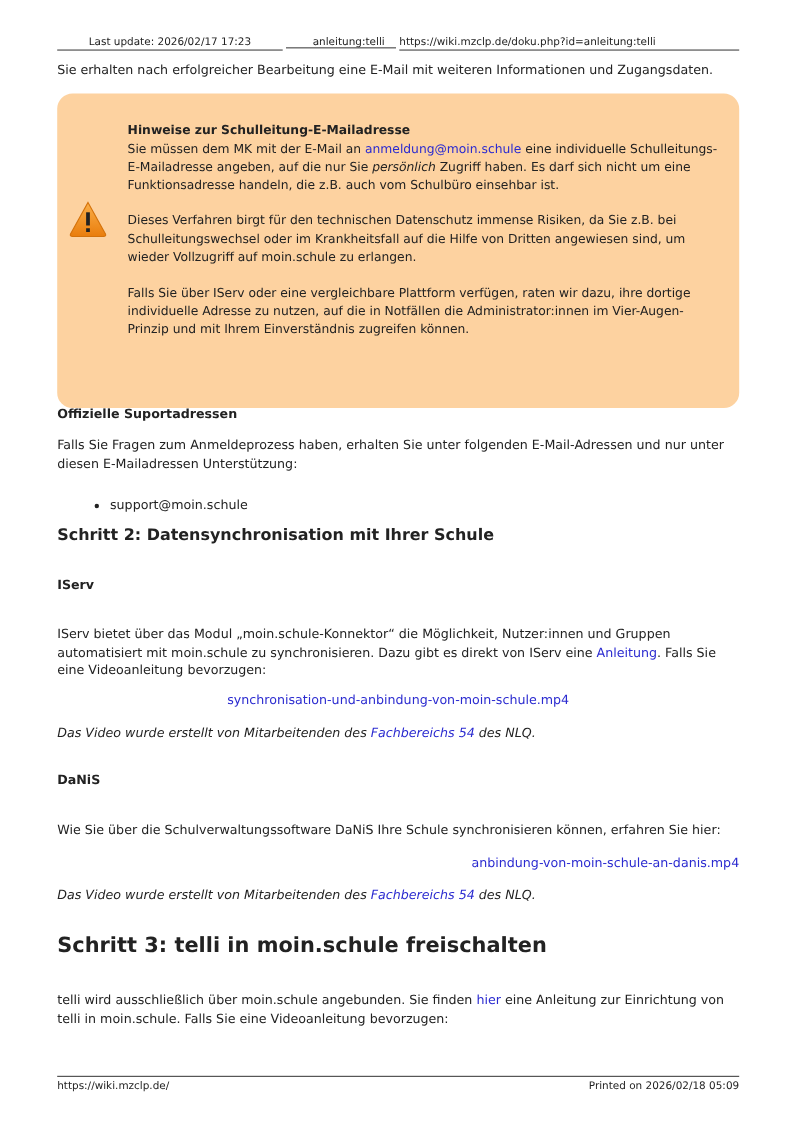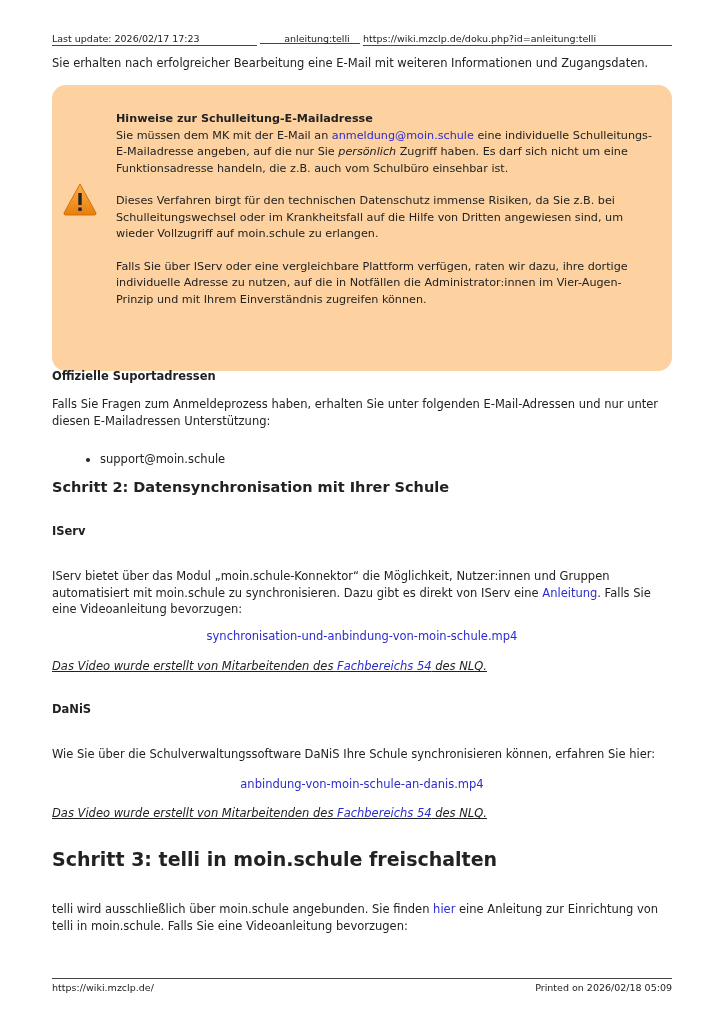--- a/index.html
+++ b/index.html
@@ -5,40 +5,40 @@
   html, body { margin: 0; padding: 0; background: #ffffff; }
   body {
     width: 724px; height: 1024px; position: relative; overflow: hidden;
     font-family: "DejaVu Sans", sans-serif; color: #222222;
   }
   .page-header {
     position: absolute; left: 52px; top: 33px; width: 620px; height: 13px;
     font-size: 9.5px; color: #222;
   }
   .page-header .cell { position: absolute; top: 0; border-bottom: 1px solid #444; padding-bottom: 1px; height: 11px; }
-  .ph-left { left: 0; width: 205px; }
+  .ph-left { left: 0; width: 205px; text-align: center; }
   .ph-mid { left: 208px; width: 100px; text-align: center; padding-left: 14px; box-sizing: border-box; }
   .ph-right { left: 311px; width: 309px; text-align: left; }
   p { margin: 0; }
   a, .link { color: #2b2bd0; text-decoration: none; }
   .intro { position: absolute; left: 52px; top: 56px; width: 620px; font-size: 11.5px; }
   .warn-box {
     position: absolute; left: 52px; top: 85px; width: 620px; height: 286px;
     background: #fdd2a0; border-radius: 14px;
   }
   .warn-icon { position: absolute; left: 10px; top: 97px; width: 36px; height: 34px; }
   .warn-text { position: absolute; left: 64px; top: 26px; width: 540px; font-size: 11.2px; line-height: 16.5px; color: #222; }
   .warn-title { font-weight: bold; }
   .warn-text p + p { margin-top: 16px; }
   .h4 { position: absolute; left: 52px; font-weight: bold; font-size: 11.5px; }
   .h3 { position: absolute; left: 52px; font-weight: bold; font-size: 14.5px; }
   .h2 { position: absolute; left: 52px; font-weight: bold; font-size: 19px; }
   .para { position: absolute; left: 52px; width: 620px; font-size: 11.5px; line-height: 16.5px; }
   .center { text-align: center; }
-  .italic { font-style: italic; text-decoration: underline; }
+  .italic { font-style: italic; }
   ul.support { position: absolute; left: 52px; top: 440px; margin: 12px; padding-left: 36px; font-size: 11.5px; }
   ul.support li { list-style: disc; }
   .page-footer {
     position: absolute; left: 52px; top: 978px; width: 620px; border-top: 1px solid #444;
     font-size: 9.5px; padding-top: 3px;
   }
   .pf-left { position: absolute; left: 0; top: 3px; text-align: center; }
   .pf-right { position: absolute; right: 0; top: 3px; }
 </style>
 </head>
@@ -87,21 +87,21 @@
 </p>
 <p class="para center" style="top:628px;">
   <a href="#">synchronisation-und-anbindung-von-moin-schule.mp4</a>
 </p>
 <p class="para italic" style="top:658px;">
   <span>Das Video wurde erstellt von Mitarbeitenden des </span><a href="#">Fachbereichs 54</a><span> des NLQ.</span>
 </p>
 
 <div class="h4" style="top:702px;">DaNiS</div>
 <p class="para" style="top:746px;">Wie Sie über die Schulverwaltungssoftware DaNiS Ihre Schule synchronisieren können, erfahren Sie hier:</p>
-<p class="para center" style="top:776px;">
+<p class="para center" style="top:776px;text-align:right;">
   <a href="#">anbindung-von-moin-schule-an-danis.mp4</a>
 </p>
 <p class="para italic" style="top:805px;">
   <span>Das Video wurde erstellt von Mitarbeitenden des </span><a href="#">Fachbereichs 54</a><span> des NLQ.</span>
 </p>
 
 <div class="h2" style="top:848px;">Schritt 3: telli in moin.schule freischalten</div>
 <p class="para" style="top:901px;">
   <span>telli wird ausschließlich über moin.schule angebunden. Sie finden </span><a href="#">hier</a><span> eine Anleitung zur Einrichtung von telli in moin.schule. Falls Sie eine Videoanleitung bevorzugen:</span>
 </p>

